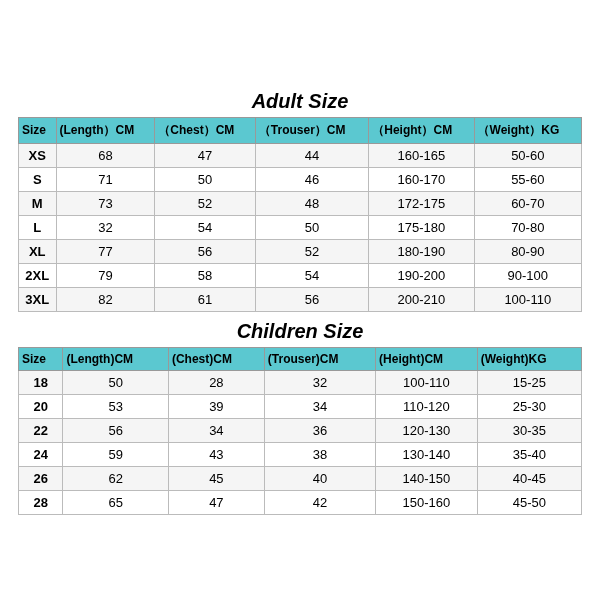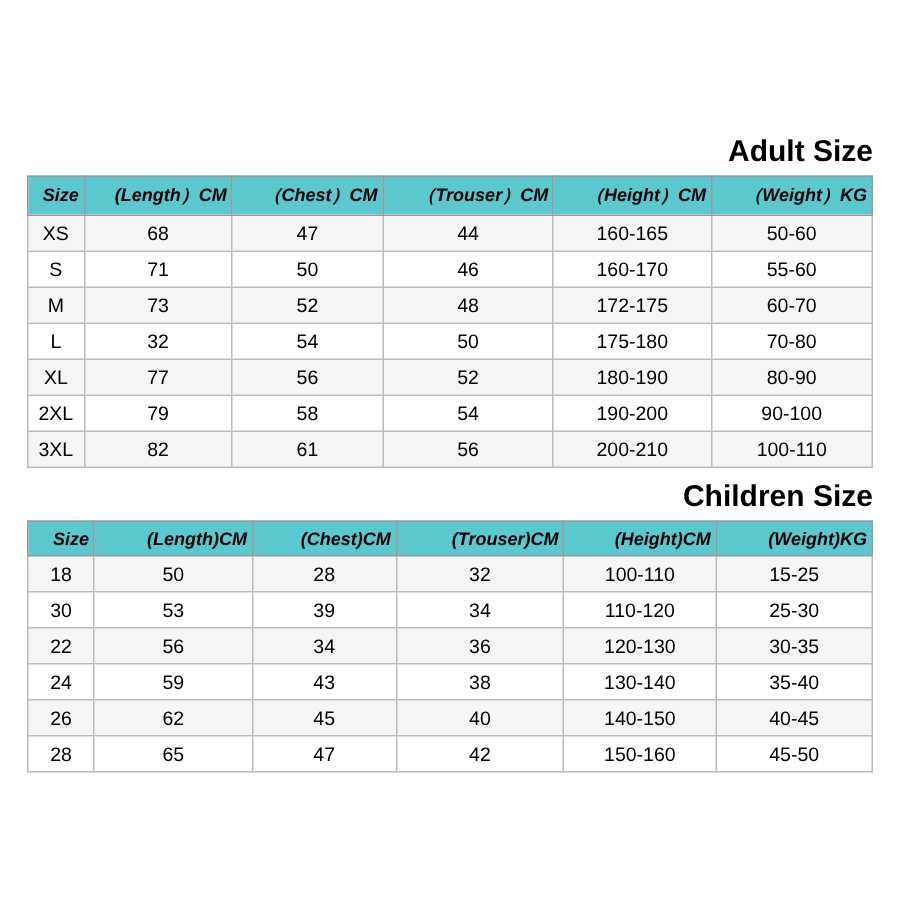--- a/index.html
+++ b/index.html
@@ -11,53 +11,53 @@
       font-size: 13px;
       display: flex;
       align-items: center;
       justify-content: center;
     }
     .container {
       width: 580px;
       padding: 8px;
     }
     .section-title {
-      text-align: right;
+      text-align: center;
       font-size: 20px;
       font-weight: bold;
       padding: 6px 0 4px;
+      font-style: italic;
     }
     table {
       width: 100%;
       border-collapse: collapse;
       margin-bottom: 2px;
     }
     th {
       background-color: #5bc8d0;
       border: 1px solid #999;
       padding: 4px 3px;
-      text-align: right;
+      text-align: left;
       font-weight: bold;
       font-size: 12px;
-      font-style: italic;
     }
     td {
       border: 1px solid #bbb;
       padding: 4px 3px;
       text-align: center;
       font-size: 13px;
     }
     tr:nth-child(odd) td {
       background-color: #f5f5f5;
     }
     tr:nth-child(even) td {
       background-color: #ffffff;
     }
     td:first-child {
-      font-weight: normal;
+      font-weight: bold;
     }
     th:first-child {
       font-weight: bold;
     }
   </style>
 </head>
 <body>
 
 <div class="container">
 
@@ -149,21 +149,21 @@
     <tbody>
         <tr>
           <td>18</td>
           <td>50</td>
           <td>28</td>
           <td>32</td>
           <td>100-110</td>
           <td>15-25</td>
         </tr>
         <tr>
-          <td>30</td>
+          <td>20</td>
           <td>53</td>
           <td>39</td>
           <td>34</td>
           <td>110-120</td>
           <td>25-30</td>
         </tr>
         <tr>
           <td>22</td>
           <td>56</td>
           <td>34</td>

